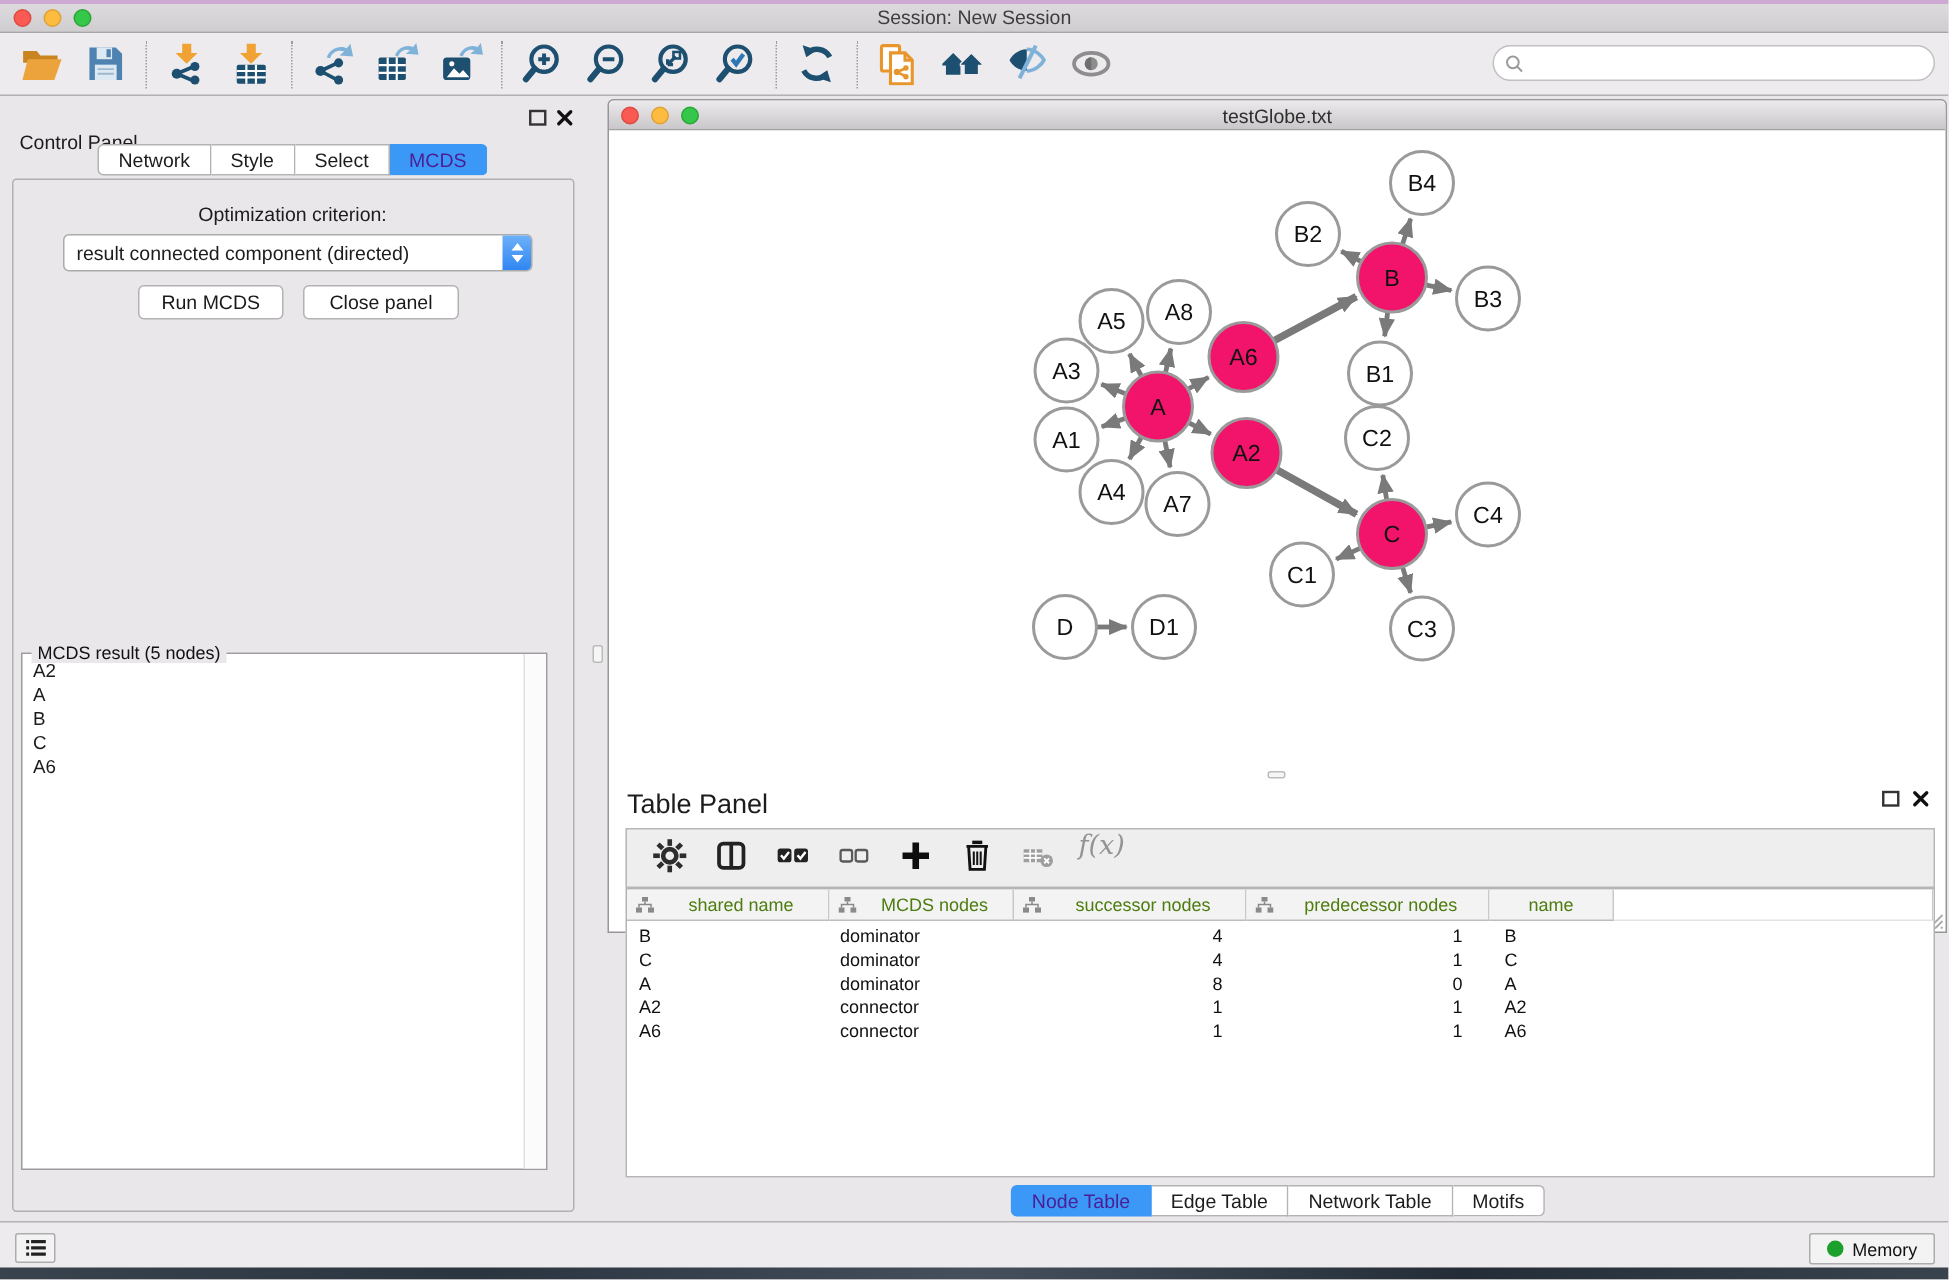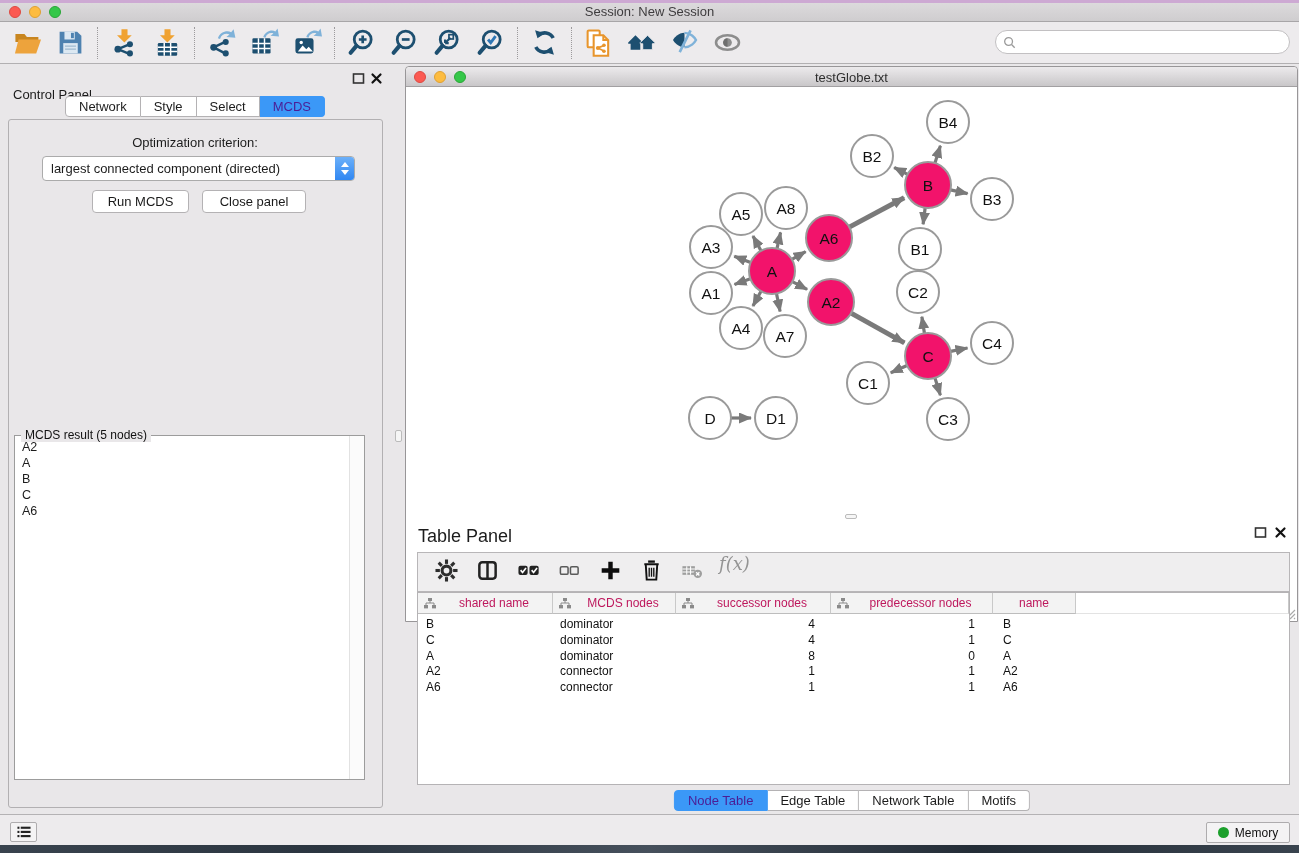--- a/index.html
+++ b/index.html
@@ -77,21 +77,21 @@
   .tpanel { left:405px; top:520px; width:894px; height:292px; }
   .tp-title { position:absolute; left:13px; top:6px; font-size:18px; }
   .tp-toolbar { position:absolute; left:12px; top:32px; width:873px; height:40px; background:#efeeef;
     border:1px solid #b8b6b8; display:flex; padding-left:10px; gap:4px; }
   .ttbtn { width:37px; height:34px; display:flex; align-items:center; justify-content:center; }
   .ttbtn svg { width:23px; height:23px; }
   .fx { font-family:"DejaVu Serif",serif; font-style:italic; font-size:18px; color:#949494; padding-left:4px; }
   .dtable { position:absolute; left:12px; top:72px; width:873px; height:193px; background:#fff; border:1px solid #b5b3b5; overflow:hidden; }
   .trow { display:grid; grid-template-columns:135px 123px 155px 162px 83px 1fr; }
   .thead-row .hcell { height:21px; background:#f3f3f3; border-right:1px solid #c9c9c9; border-bottom:1px solid #bdbdbd;
-    display:flex; align-items:center; font-size:12px; color:#be185d; }
+    display:flex; align-items:center; font-size:12px; color:#4d7c0f; }
   .thead-row .hcell .hlabel { flex:1; text-align:center; }
   .thead-row .hcell svg { margin-left:6px; flex:none; }
   .thead-row .hfill { border-bottom:1px solid #e3e3e3; background:#fff; }
   .tbody .cell { height:15.8px; line-height:15.8px; font-size:12px; color:#111; white-space:nowrap; }
   .tbody { padding-top:3px; }
   .c-l0 { padding-left:8px; } .c-l1 { padding-left:7px; }
   .c-r2 { text-align:right; padding-right:16px; } .c-r3 { text-align:right; padding-right:18px; }
   .c-l4 { padding-left:10px; }
   .tp-tabs { left:50%; transform:translateX(-50%); top:270px; }
 
@@ -273,21 +273,21 @@
   </div>
   <div class="tabs cp-tabs" id="cp-tabs">
       <div class="tab">Network</div>
       <div class="tab">Style</div>
       <div class="tab">Select</div>
       <div class="tab active">MCDS</div>
     </div>
   <div class="cp-pane"></div>
   <div class="opt-label">Optimization criterion:</div>
   <div class="dropdown">
-    <span class="dval">largest connected component (directed)</span>
+    <span class="dval">result connected component (directed)</span>
     <span class="stepper">
       <span class="arr-up"></span>
         <span class="arr-dn"></span>
     </span>
   </div>
   <div class="btn" style="left:92px; top:126px; width:97px;">Run MCDS</div>
   <div class="btn" style="left:202px; top:126px; width:104px;">Close panel</div>
   <div class="result-box">
     <span class="result-legend">MCDS result (5 nodes)</span>
     <div class="result-list" id="mcds-list">

